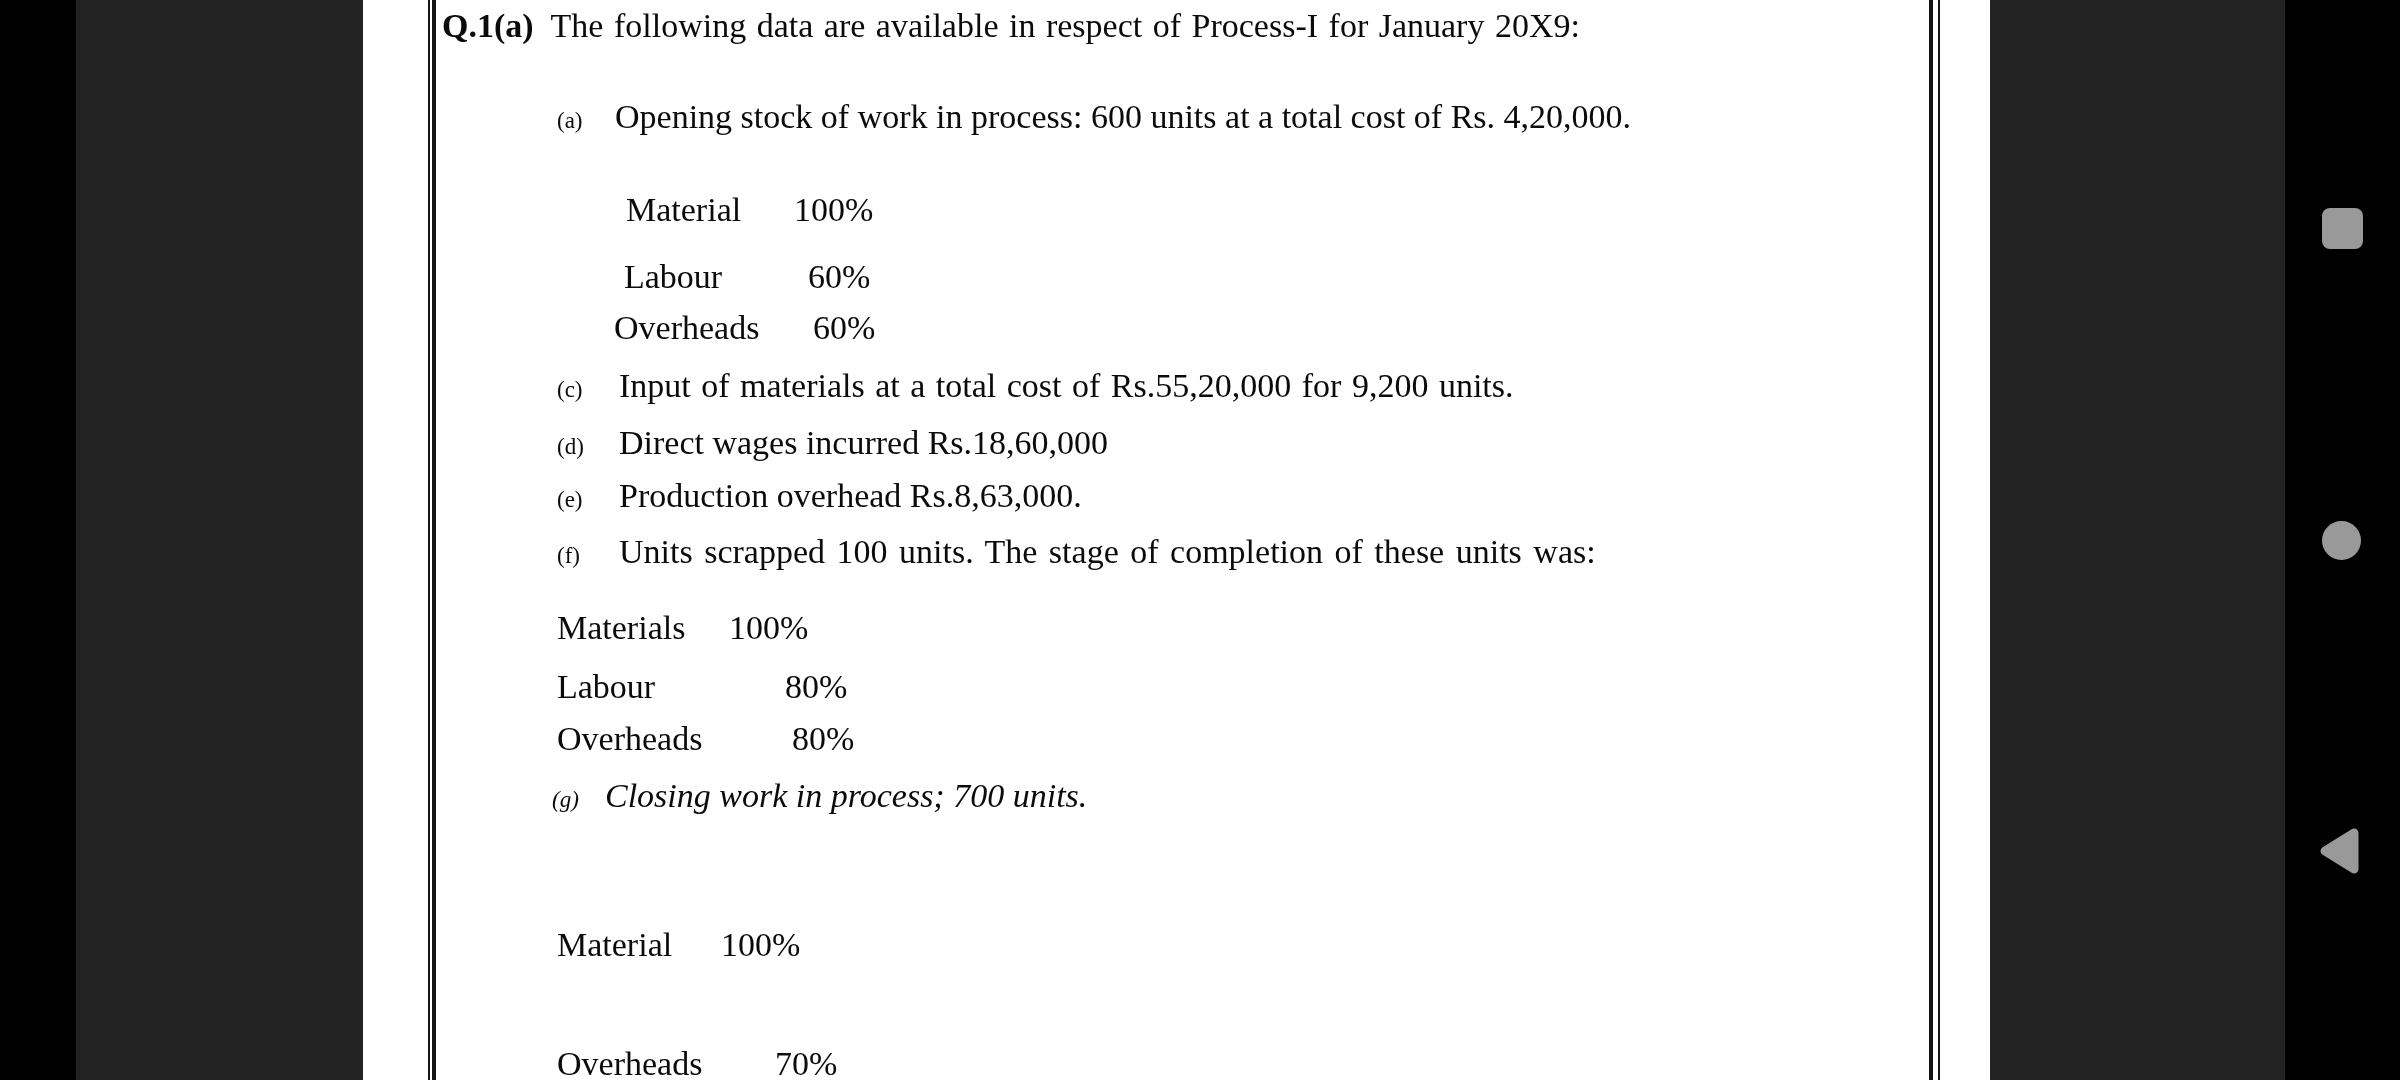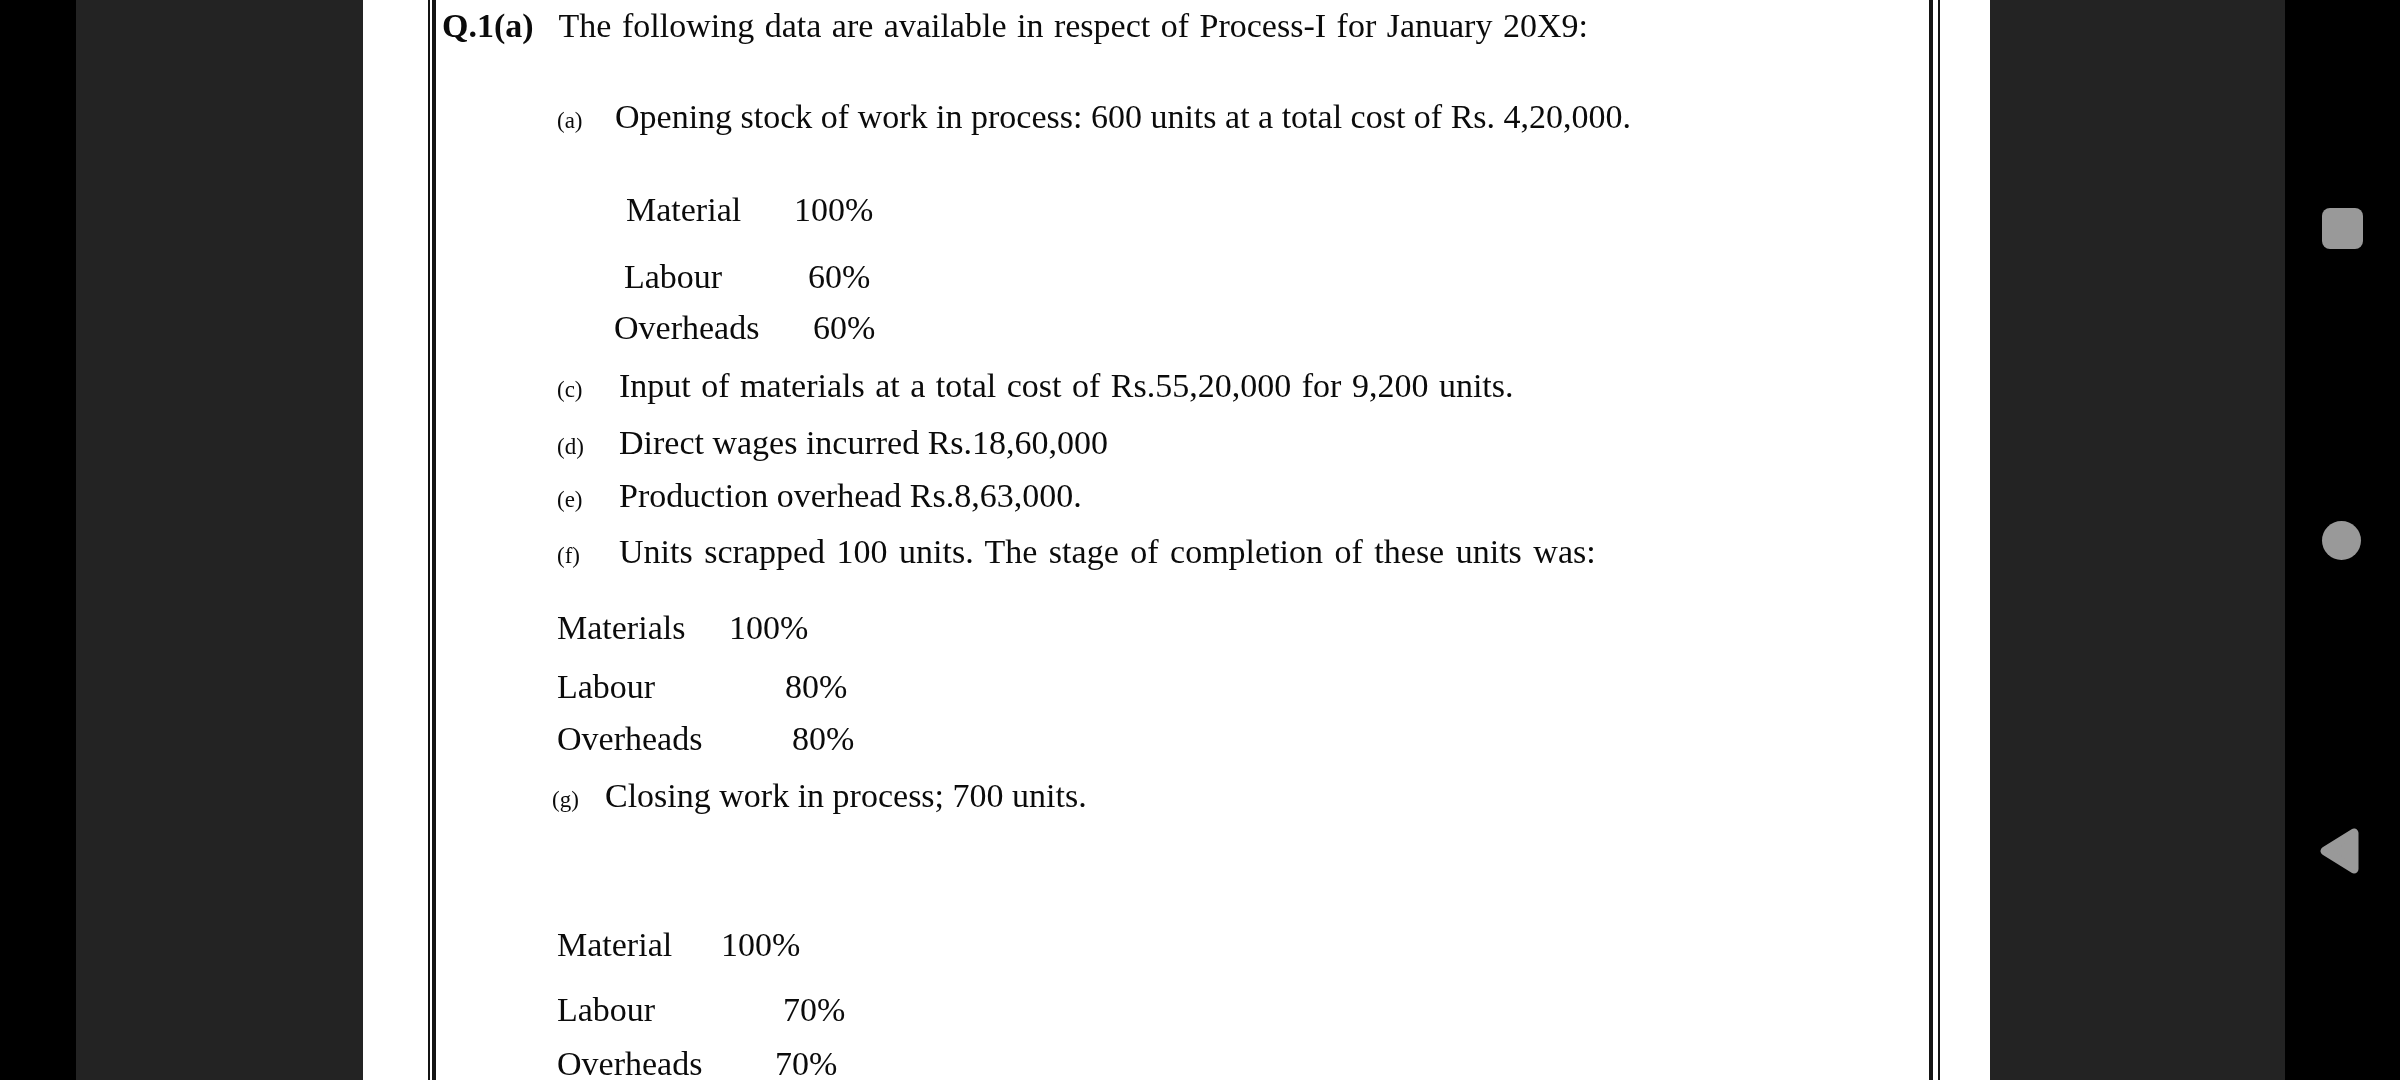--- a/index.html
+++ b/index.html
@@ -19,32 +19,32 @@
           background: var(--page-bg, #fff); }
 
   .vrule { position: absolute; top: 0; height: 1080px; background: var(--border, #141414); }
   .vrule.l-thin  { left: 65px;   width: 2px; }
   .vrule.l-thick { left: 69px;   width: 4px; }
   .vrule.r-thick { left: 1566px; width: 4px; }
   .vrule.r-thin  { left: 1575px; width: 2px; }
 
   .line { position: absolute; white-space: nowrap;
           font-size: 34px; line-height: 40px; color: var(--text, #0b0b0b); }
-  .q   { font-weight: bold; margin-right: 25px; }
+  .q   { font-weight: bold; margin-right: 17px; }
   .lbl { display: inline-block; font-size: 23px; }
   .nm  { display: inline-block; }
 
   .ln-title { left: 79px;  top: 6px;   word-spacing: 2px; }
   .ln-a     { left: 194px; top: 65px; margin-top: 32px; }
   .ln-b     { left: 194px; top: 118px; }
   .ln-c     { left: 194px; top: 366px; word-spacing: 2px; }
   .ln-d     { left: 194px; top: 423px; }
   .ln-e     { left: 194px; top: 476px; }
   .ln-f     { left: 194px; top: 532px; word-spacing: 3px; }
-  .ln-g     { left: 189px; top: 776px; }
+  .ln-g     { left: 189px; top: 776px; font-style: italic; }
   .ln-stage { left: 194px; top: 855px; word-spacing: 2px; }
 
   .ln-a .lbl { width: 58px; }
   .ln-b .lbl { width: 70px; }
   .ln-c .lbl, .ln-d .lbl, .ln-e .lbl, .ln-f .lbl { width: 62px; }
   .ln-g .lbl { width: 53px; }
 
   .ln-m1 { left: 263px; top: 190px; }  .ln-m1 .nm { width: 168px; }
   .ln-l1 { left: 261px; top: 257px; }  .ln-l1 .nm { width: 184px; }
   .ln-o1 { left: 251px; top: 308px; }  .ln-o1 .nm { width: 199px; }
@@ -121,23 +121,20 @@
     </div>
 
     <div class="line ln-g">
       <span class="lbl">(g)</span><span>Closing work in process; 700 units.</span>
     </div>
 
 
     <div class="line ln-m3">
       <span class="nm">Material</span><span>100%</span>
     </div>
-    <div class="line ln-l3">
-      <span class="nm">Labour</span><span>70%</span>
-    </div>
     <div class="line ln-o3">
       <span class="nm">Overheads</span><span>70%</span>
     </div>
   </div>
 
   <div class="panel right"></div>
 
   <div class="nav-btn nav-square"></div>
   <div class="nav-btn nav-circle"></div>
   <svg class="nav-btn nav-tri" viewBox="0 0 46 48">

